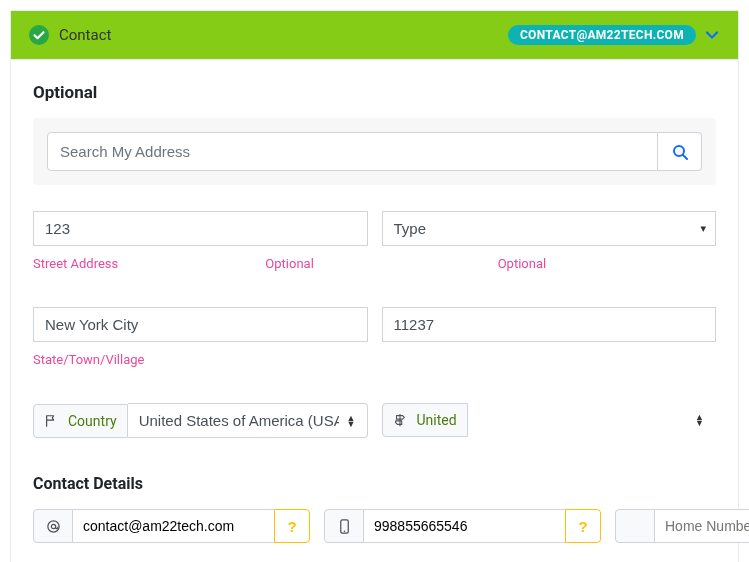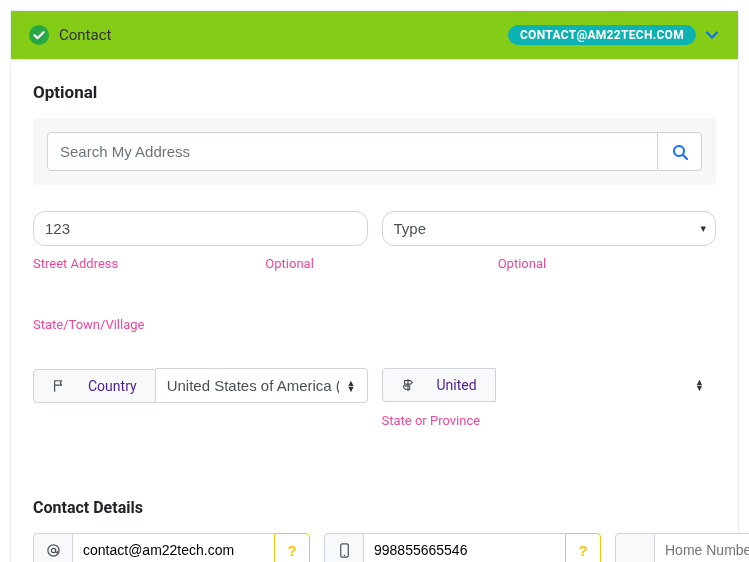--- a/index.html
+++ b/index.html
@@ -15,37 +15,37 @@
     .card-body { padding: 22px 22px 30px 22px; }
     .section-title { font-size: 17px; font-weight: 700; margin-bottom: 16px; }
     .search-box { background: #f7f7f8; padding: 14px; border-radius: 4px; margin-bottom: 26px; }
     .input-group { display: flex; width: 100%; border-radius: 15px; }
     .input-group input { flex: 1; border: 1px solid #ced4da; border-radius: 4px 0 0 4px; padding: 10px 12px; font-size: 15px; outline: none; background: #fff; }
     .input-group input::placeholder { color: #6c757d; }
     .search-btn { width: 44px; border: 1px solid #ced4da; border-left: none; border-radius: 0 4px 4px 0; background: #fff; color: #0d6efd; display: flex; align-items: center; justify-content: center; cursor: pointer; }
     .row { display: flex; gap: 14px; margin-bottom: 4px; }
     .col { flex: 1; }
     .col-half { width: calc(50% - 7px); }
-    .control { width: 100%; border: 1px solid #ced4da; border-radius: 12px; padding: 8px 11px; font-size: 15px; outline: none; background: #fff; color: #495057; }
+    .control { width: 100%; border: 1px solid #ced4da; border-radius: 0; padding: 8px 11px; font-size: 15px; outline: none; background: #fff; color: #495057; }
     .control::placeholder { color: #6c757d; }
     .select-wrap { position: relative; display: flex; align-items: center; }
-    .select-wrap .select-label { border: 1px solid #ced4da; border-radius: 4px 0 0 4px; background: #f8f9fa; padding: 8px 18px; display: flex; align-items: center; gap: 22px; font-size: 14px; color: #4c1d95; }
+    .select-wrap .select-label { border: 1px solid #ced4da; border-radius: 4px 0 0 4px; background: #f8f9fa; padding: 8px 10px; display: flex; align-items: center; gap: 10px; font-size: 14px; color: #4d7c0f; }
     .select-wrap select.has-label { border-radius: 0 4px 4px 0; border-left: none; appearance: none; padding-right: 28px; }
     .select-wrap select.plain { appearance: none; padding-right: 28px; }
     .select-caret { position: absolute; right: 10px; pointer-events: none; color: #333; font-size: 11px; }
     .select-caret.dbl { display:flex; flex-direction:column; line-height:6px; font-size:9px; right:12px; }
     .help-text { color: #ec4899; font-size: 13px; margin-top: 6px; margin-bottom: 18px; }
     .spacer-row { margin-bottom: 18px; }
     .contact-row { display: flex; gap: 14px; }
     .contact-grp { flex: 1; display: flex; }
     .addon { width: 40px; border: 1px solid #ced4da; background: #f8f9fa; display: flex; align-items: center; justify-content: center; color: #495057; border-radius: 4px 0 0 4px; }
     .contact-grp input { flex: 1; border: 1px solid #ced4da; border-left: none; border-right: none; padding: 8px 10px; font-size: 14px; outline: none; }
     .help-btn { width: 36px; border: 1px solid #ffc107; background: #fff; color: #ffc107; border-radius: 0 4px 4px 0; display: flex; align-items: center; justify-content: center; font-weight: 700; cursor: pointer; font-size: 15px; }
     svg { display: block; }
-    .section-title2 { font-size: 16px; font-weight: 700; margin-top: 52px; margin-bottom: 16px; }
+    .section-title2 { font-size: 16px; font-weight: 700; margin-top: 36px; margin-bottom: 16px; }
   </style>
 </head>
 <body>
 
 <div class="card">
 
   <div class="card-header">
     <div class="header-left">
       <span class="check-icon">
         <svg viewBox="0 0 20 20" width="20" height="20">
@@ -96,20 +96,26 @@
         </div>
       </div>
     </div>
     <div class="row spacer-row">
       <div class="col help-text">Street Address</div>
       <div class="col help-text">Optional</div>
       <div class="col help-text">Optional</div>
     </div>
 
     <div class="row">
+      <div class="col-half">
+        <input class="control" type="text" value="New York City" style="">
+      </div>
+      <div class="col-half">
+        <input class="control" type="text" value="11237" style="">
+      </div>
     </div>
     <div class="row spacer-row">
       <div class="col-half help-text">State/Town/Village</div>
       <div class="col-half"></div>
     </div>
 
     <div class="row">
       <div class="col-half">
         <div class="select-wrap">
           <span class="select-label">
@@ -139,24 +145,20 @@
             </span>
             <span>United</span>
           </span>
           <span class="select-caret dbl">
               <span>▲</span>
               <span>▼</span>
             </span>
         </div>
       </div>
     </div>
-    <div class="row">
-      <div class="col-half"></div>
-      <div class="col-half help-text">State or Province</div>
-    </div>
 
     <div class="section-title2">Contact Details</div>
 
     <div class="contact-row">
       <div class="contact-grp">
         <span class="addon">
           <svg width="15" height="15" viewBox="0 0 16 16">
               <circle cx="8" cy="8" r="6" stroke="#495057" stroke-width="1.3" fill="none"></circle>
               <circle cx="8" cy="8" r="2.3" stroke="#495057" stroke-width="1.3" fill="none"></circle>
               <path d="M10.3 8 v1.2 c0 1.5 2.5 1.5 2.5 -1" stroke="#495057" stroke-width="1.3" fill="none"></path>

